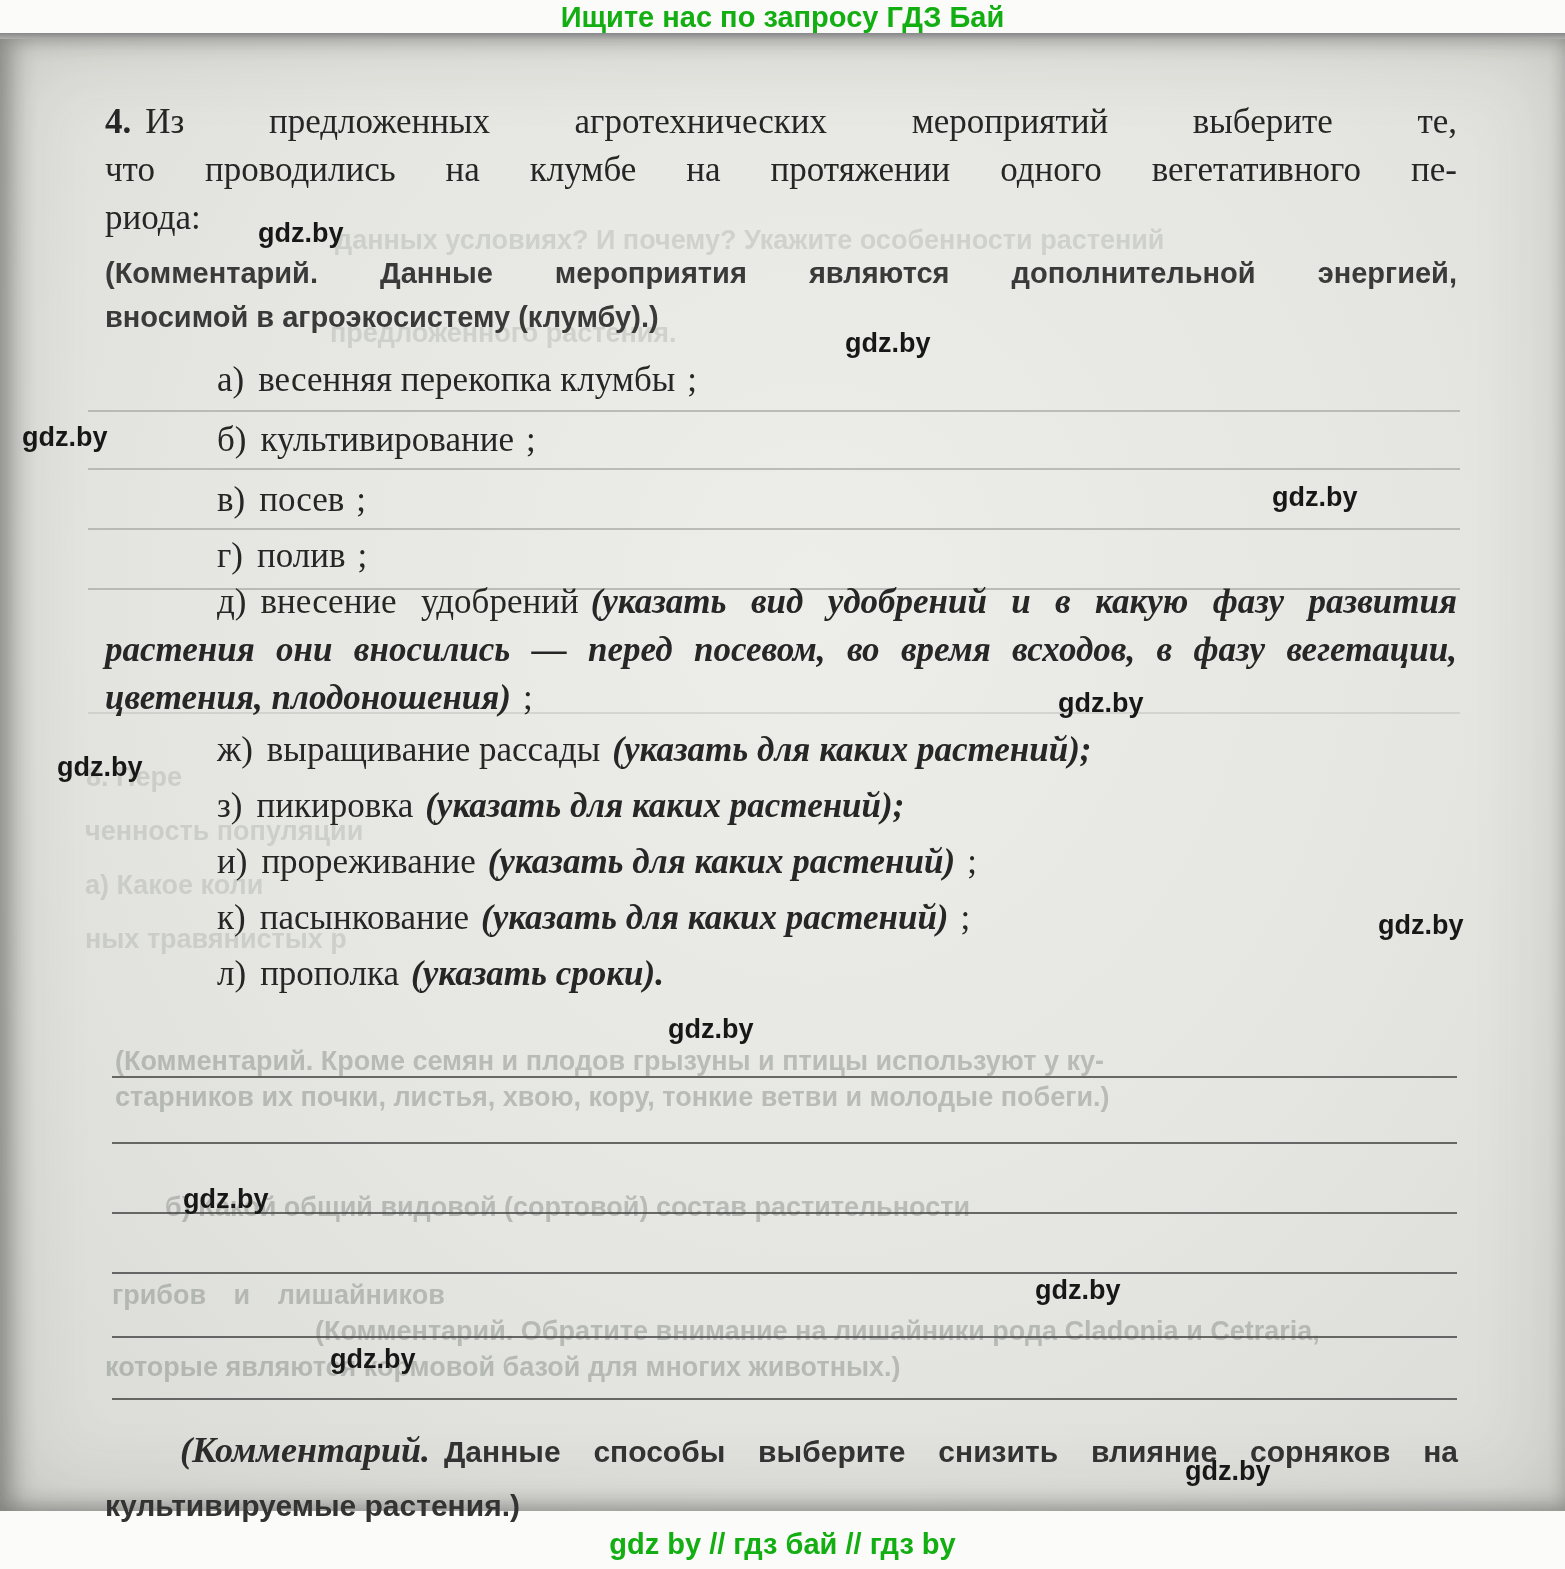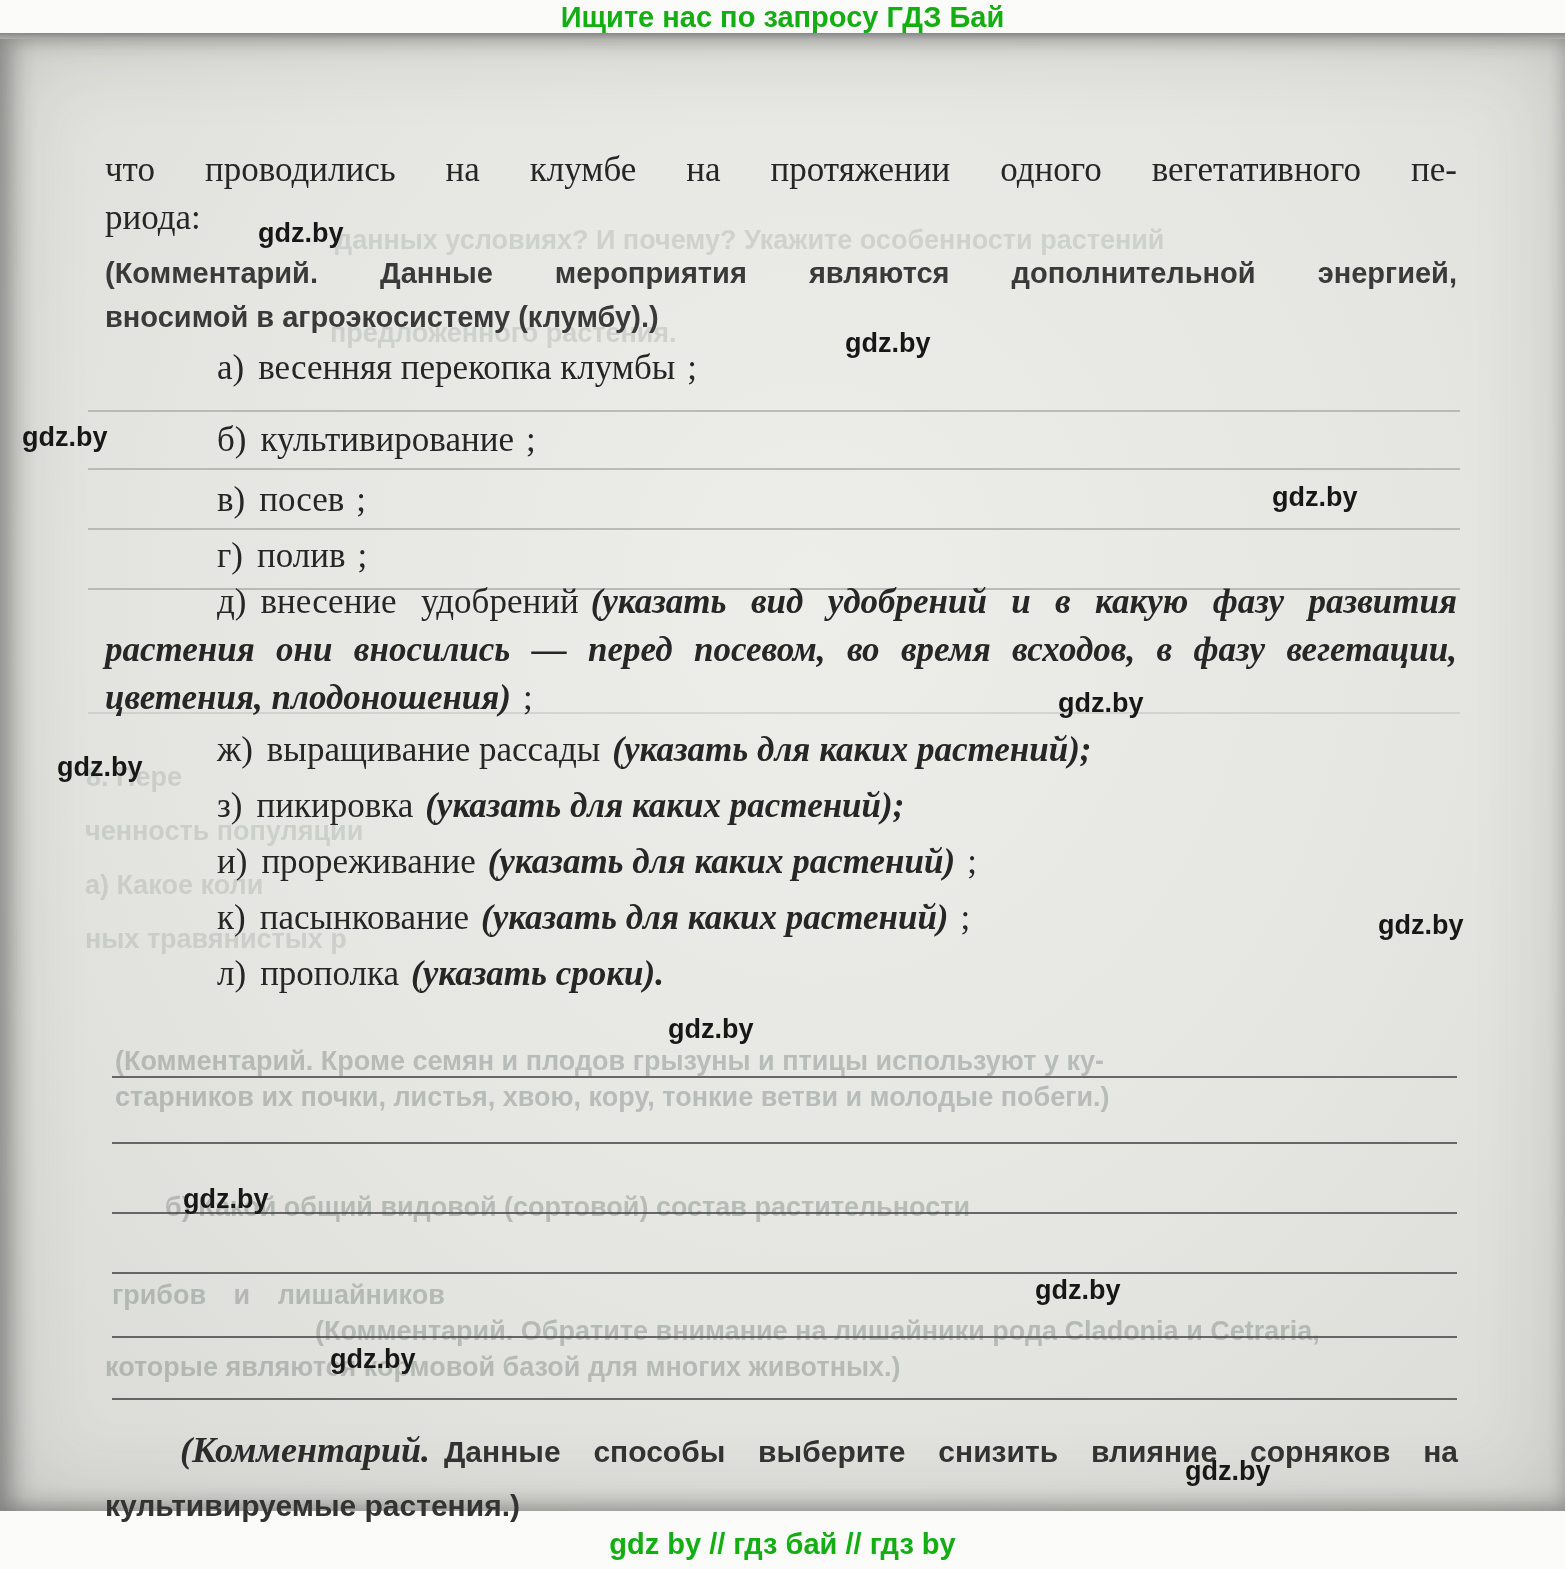--- a/index.html
+++ b/index.html
@@ -75,27 +75,30 @@
   <div class="line" style="top:588px;"></div>
   <div class="line faint" style="top:712px;"></div>
 
   <div class="line dark" style="top:1076px;"></div>
   <div class="line dark" style="top:1142px;"></div>
   <div class="line dark" style="top:1212px;"></div>
   <div class="line dark" style="top:1272px;"></div>
   <div class="line dark" style="top:1336px;"></div>
   <div class="line dark" style="top:1398px;"></div>
 
+  <div class="txt just" style="top:100px;">
+    <span class="bold">4.</span><span class="t">Из предложенных агротехнических мероприятий выберите те,</span>
+  </div>
   <div class="txt just" style="top:148px;">что проводились на клумбе на протяжении одного вегетативного пе-</div>
   <div class="txt" style="top:196px;">риода:</div>
 
   <div class="txt sans just" style="top:252px;">(Комментарий. Данные мероприятия являются дополнительной энергией,</div>
   <div class="txt sans" style="top:296px;">вносимой в агроэкосистему (клумбу).)</div>
 
-  <div class="txt item" style="top:346px;font-family:Liberation Serif, serif;">
+  <div class="txt item" style="top:358px;font-family:Liberation Serif, serif;">
     <span>а)</span><span class="t">весенняя перекопка клумбы</span><span class="tail">;</span>
   </div>
   <div class="txt item" style="top:418px;">
     <span>б)</span><span class="t">культивирование</span><span class="tail">;</span>
   </div>
   <div class="txt item" style="top:478px;">
     <span>в)</span><span class="t">посев</span><span class="tail">;</span>
   </div>
   <div class="txt item" style="top:534px;">
     <span>г)</span><span class="t">полив</span><span class="tail">;</span>

